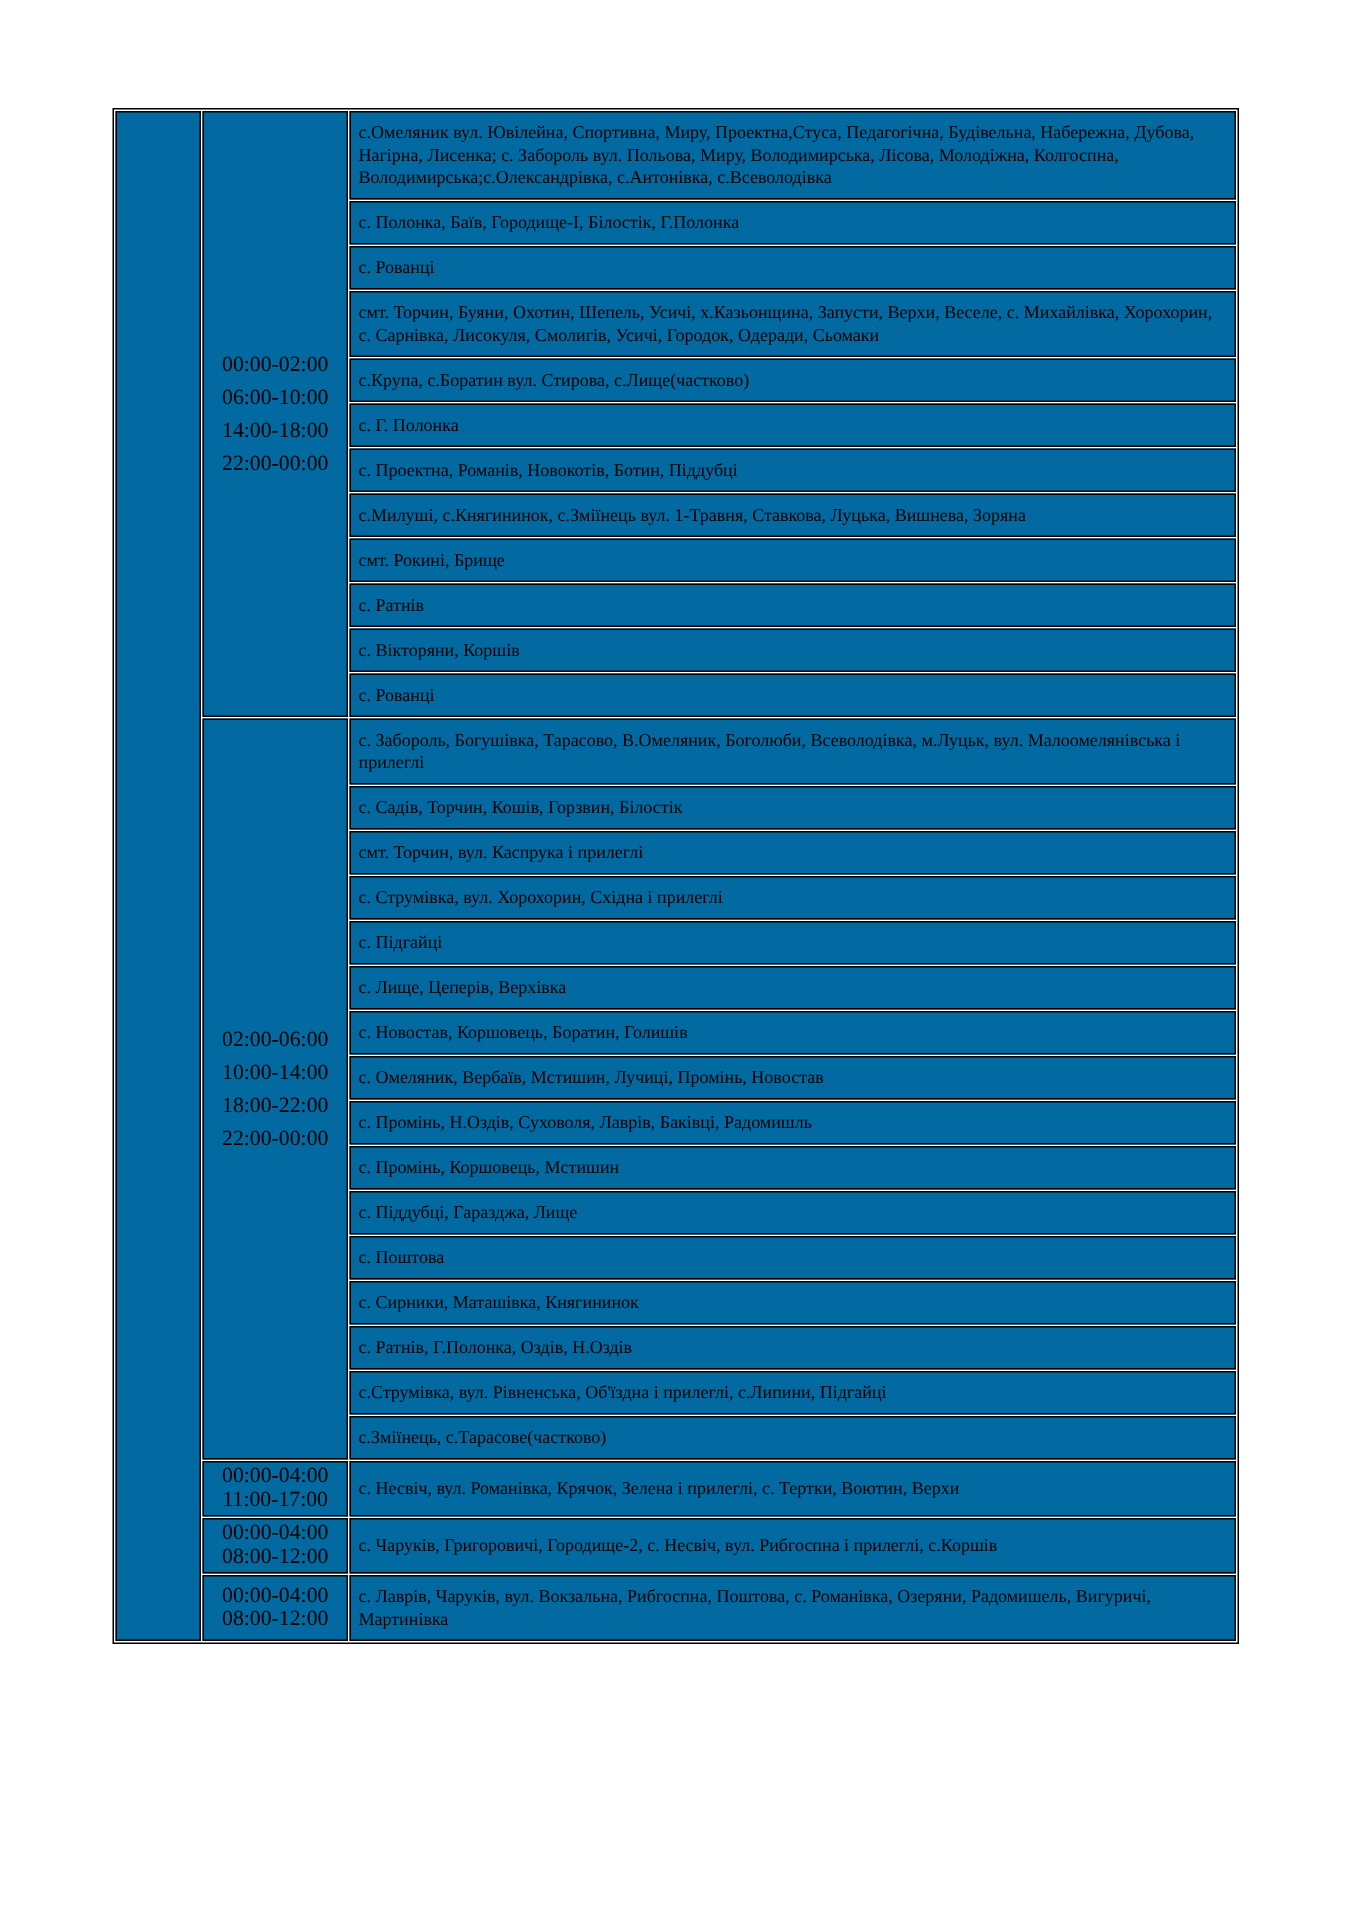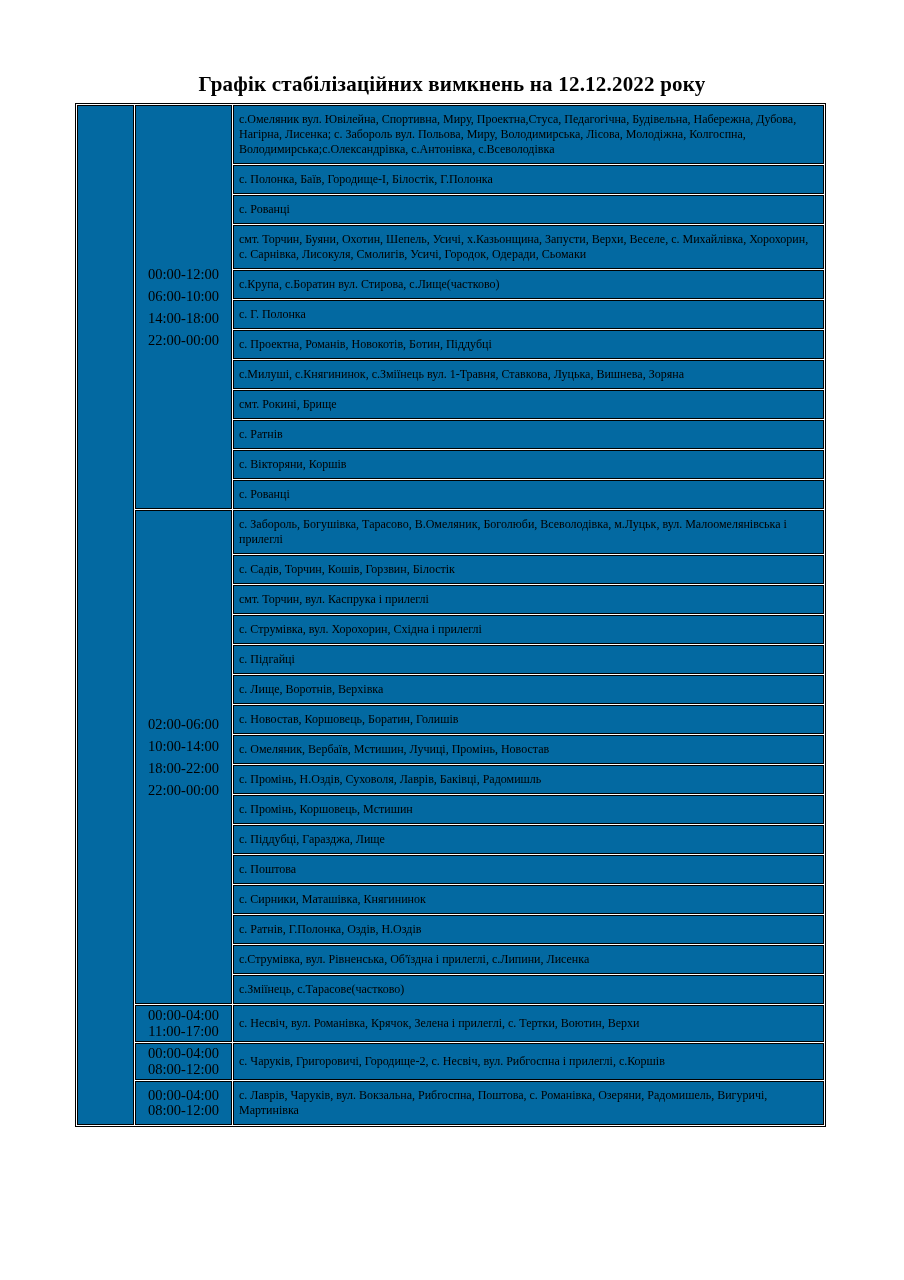--- a/index.html
+++ b/index.html
@@ -61,33 +61,32 @@
     font-size: 12px;
     line-height: 15px;
     padding: 6px 6px 6px 5px;
     text-align: left;
   }
 </style>
 </head>
 <body>
 
 <div class="page">
-  <h1 class="doc-title">Графік стабілізаційних вимкнень на 12.12.2022 року</h1>
 
   <table class="schedule">
     <colgroup>
       <col style="width:57px">
       <col style="width:97px">
       <col>
     </colgroup>
     <tbody>
         <tr>
           <td class="left-col" rowspan="31"></td>
           <td class="time-col multi" rowspan="12">
-            <div class="time-line">00:00-12:00</div>
+            <div class="time-line">00:00-02:00</div>
             <div class="time-line">06:00-10:00</div>
             <div class="time-line">14:00-18:00</div>
             <div class="time-line">22:00-00:00</div>
           </td>
           <td class="content-col">с.Омеляник вул. Ювілейна, Спортивна, Миру, Проектна,Стуса, Педагогічна, Будівельна, Набережна, Дубова, Нагірна, Лисенка; с. Забороль вул. Польова, Миру, Володимирська, Лісова, Молодіжна, Колгоспна, Володимирська;с.Олександрівка, с.Антонівка, с.Всеволодівка</td>
         </tr>
         <tr>
           <td class="content-col">с. Полонка, Баїв, Городище-І, Білостік, Г.Полонка</td>
         </tr>
         <tr>
@@ -135,21 +134,21 @@
         <tr>
           <td class="content-col">смт. Торчин, вул. Каспрука і прилеглі</td>
         </tr>
         <tr>
           <td class="content-col">с. Струмівка, вул. Хорохорин, Східна і прилеглі</td>
         </tr>
         <tr>
           <td class="content-col">с. Підгайці</td>
         </tr>
         <tr>
-          <td class="content-col">с. Лище, Воротнів, Верхівка</td>
+          <td class="content-col">с. Лище, Цеперів, Верхівка</td>
         </tr>
         <tr>
           <td class="content-col">с. Новостав, Коршовець, Боратин, Голишів</td>
         </tr>
         <tr>
           <td class="content-col">с. Омеляник, Вербаїв, Мстишин, Лучиці, Промінь, Новостав</td>
         </tr>
         <tr>
           <td class="content-col">с. Промінь, Н.Оздів, Суховоля, Лаврів, Баківці, Радомишль</td>
         </tr>
@@ -162,21 +161,21 @@
         <tr>
           <td class="content-col">с. Поштова</td>
         </tr>
         <tr>
           <td class="content-col">с. Сирники, Маташівка, Княгининок</td>
         </tr>
         <tr>
           <td class="content-col">с. Ратнів, Г.Полонка, Оздів, Н.Оздів</td>
         </tr>
         <tr>
-          <td class="content-col">с.Струмівка, вул. Рівненська, Об'їздна і прилеглі, с.Липини, Лисенка</td>
+          <td class="content-col">с.Струмівка, вул. Рівненська, Об'їздна і прилеглі, с.Липини, Підгайці</td>
         </tr>
         <tr>
           <td class="content-col">с.Зміїнець, с.Тарасове(частково)</td>
         </tr>
         <tr>
           <td class="time-col compact" rowspan="1">
             <div class="time-line">00:00-04:00</div>
             <div class="time-line">11:00-17:00</div>
           </td>
           <td class="content-col">с. Несвіч, вул. Романівка, Крячок, Зелена і прилеглі, с. Тертки, Воютин, Верхи</td>

